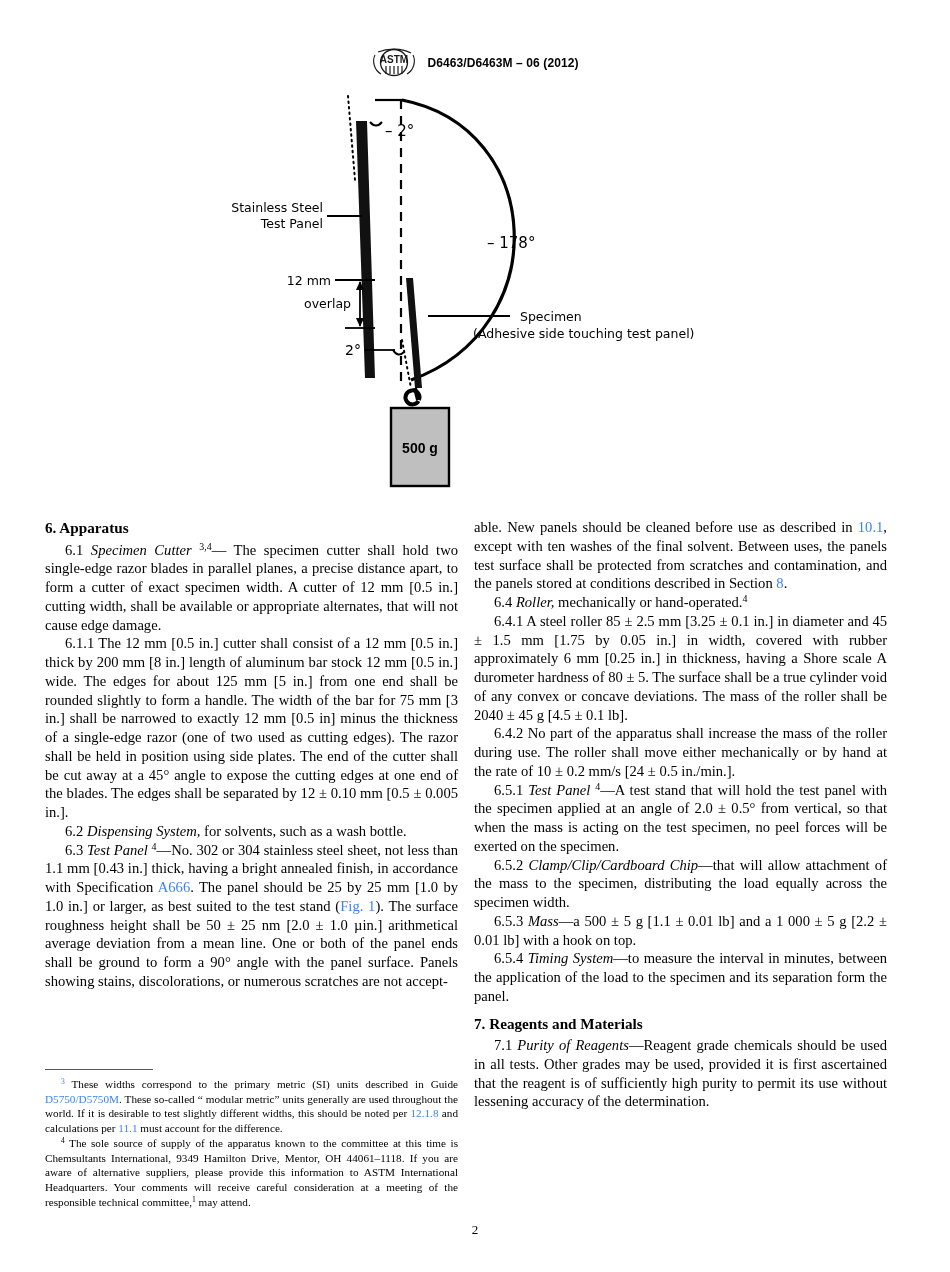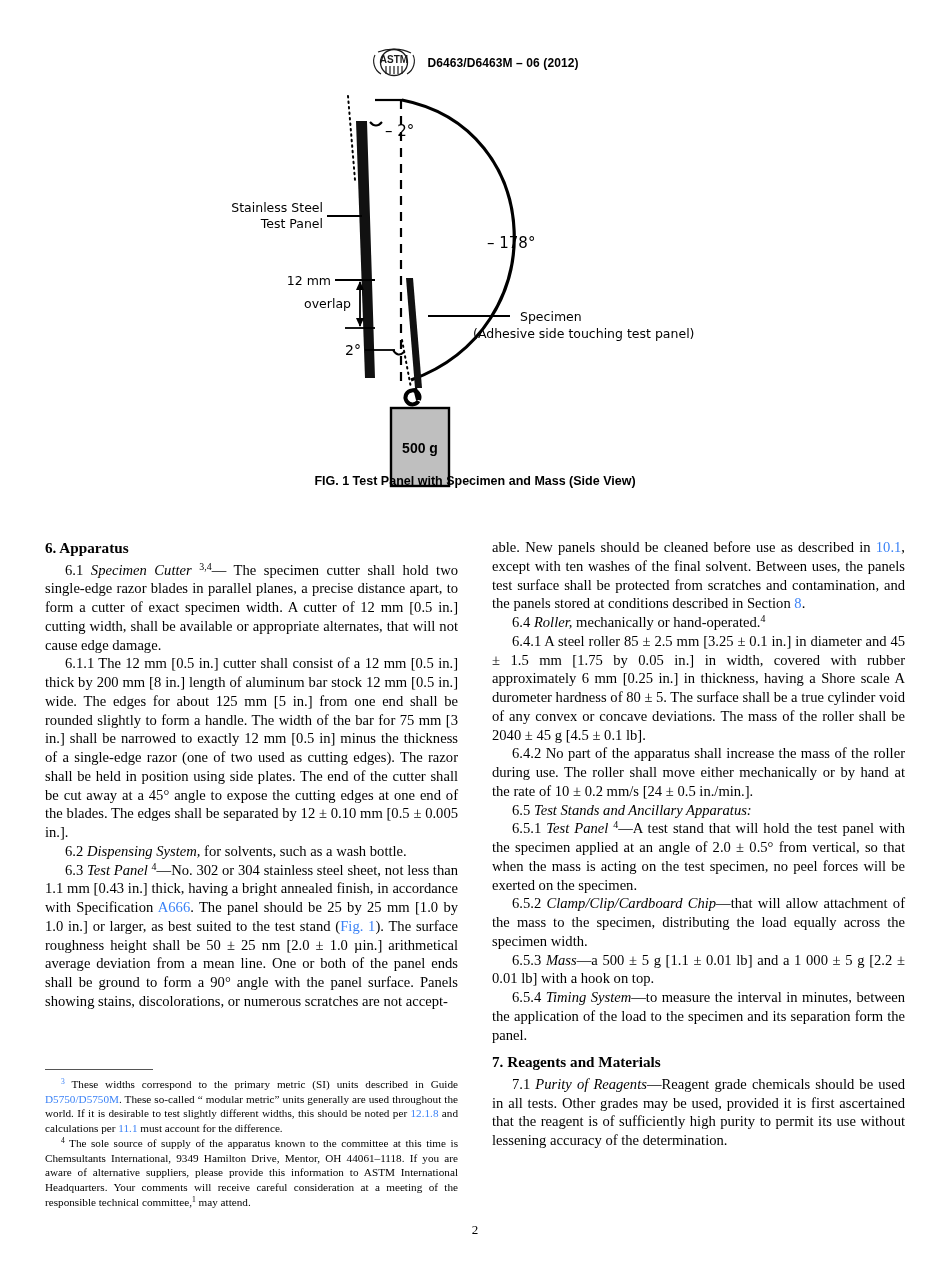--- a/index.html
+++ b/index.html
@@ -62,25 +62,25 @@
     width: 950px;
     text-align: center;
     font-family: "Liberation Sans", sans-serif;
     font-weight: bold;
     font-size: 12.5px;
   }
 
   
   .columns {
     position: absolute;
-    top: 538px;
+    top: 518px;
     left: 45px;
     width: 865px;
     display: flex;
-    gap: 34px;
+    gap: 16px;
   }
   .col {
     width: 413px;
     font-size: 14.6px;
     line-height: 1.285;
     text-align: justify;
     -webkit-hyphens: none;
     hyphens: none;
   }
   .col-right { position: relative; }
@@ -204,21 +204,20 @@
 
       <line x1="150" y1="262" x2="180" y2="262" stroke="#000" stroke-width="1.8"></line>
       <text x="146" y="267" text-anchor="end" font-family="DejaVu Sans, sans-serif" font-size="14" fill="#000">2°</text>
 
       <line x1="213" y1="228" x2="295" y2="228" stroke="#000" stroke-width="1.8"></line>
       <text x="305" y="233" font-family="DejaVu Sans, sans-serif" font-size="12.5" fill="#000">Specimen</text>
       <text x="258" y="250" font-family="DejaVu Sans, sans-serif" font-size="12.5" fill="#000">(Adhesive side touching test panel)</text>
     </svg>
   </div>
 
-  <div class="fig-caption">FIG. 1 Test Panel with Specimen and Mass (Side View)</div>
 
   <div class="columns">
 
     <div class="col col-left">
 
       <h2 class="sec-head">6.  Apparatus</h2>
 
       <p class="para"><span>6.1 </span><span class="it">Specimen Cutter </span><sup>3,4</sup><span>— The specimen cutter shall hold two single-edge razor blades in parallel planes, a precise distance apart, to form a cutter of exact specimen width. A cutter of 12 mm [0.5 in.] cutting width, shall be available or appropriate alternates, that will not cause edge damage.</span></p>
 
       <p class="para">6.1.1 The 12 mm [0.5 in.] cutter shall consist of a 12 mm [0.5 in.] thick by 200 mm [8 in.] length of aluminum bar stock 12 mm [0.5 in.] wide. The edges for about 125 mm [5 in.] from one end shall be rounded slightly to form a handle. The width of the bar for 75 mm [3 in.] shall be narrowed to exactly 12 mm [0.5 in] minus the thickness of a single-edge razor (one of two used as cutting edges). The razor shall be held in position using side plates. The end of the cutter shall be cut away at a 45° angle to expose the cutting edges at one end of the blades. The edges shall be separated by 12 ± 0.10 mm [0.5 ± 0.005 in.].</p>
@@ -231,21 +230,20 @@
     <div class="col col-right">
 
       <p class="para noindent"><span>able. New panels should be cleaned before use as described in </span><span class="red">10.1</span><span>, except with ten washes of the final solvent. Between uses, the panels test surface shall be protected from scratches and contamination, and the panels stored at conditions described in Section </span><span class="red">8</span><span>.</span></p>
 
       <p class="para"><span>6.4 </span><span class="it">Roller,</span><span> mechanically or hand-operated.</span><sup>4</sup></p>
 
       <p class="para">6.4.1 A steel roller 85 ± 2.5 mm [3.25 ± 0.1 in.] in diameter and 45 ± 1.5 mm [1.75 by 0.05 in.] in width, covered with rubber approximately 6 mm [0.25 in.] in thickness, having a Shore scale A durometer hardness of 80 ± 5. The surface shall be a true cylinder void of any convex or concave deviations. The mass of the roller shall be 2040 ± 45 g [4.5 ± 0.1 lb].</p>
 
       <p class="para">6.4.2 No part of the apparatus shall increase the mass of the roller during use. The roller shall move either mechanically or by hand at the rate of 10 ± 0.2 mm/s [24 ± 0.5 in./min.].</p>
 
-      <p class="para"><span>6.5 </span><span class="it">Test Stands and Ancillary Apparatus:</span></p>
 
       <p class="para"><span>6.5.1 </span><span class="it">Test Panel </span><sup>4</sup><span>—A test stand that will hold the test panel with the specimen applied at an angle of 2.0 ± 0.5° from vertical, so that when the mass is acting on the test specimen, no peel forces will be exerted on the specimen.</span></p>
 
       <p class="para"><span>6.5.2 </span><span class="it">Clamp/Clip/Cardboard Chip</span><span>—that will allow attachment of the mass to the specimen, distributing the load equally across the specimen width.</span></p>
 
       <p class="para"><span>6.5.3 </span><span class="it">Mass</span><span>—a 500 ± 5 g [1.1 ± 0.01 lb] and a 1 000 ± 5 g [2.2 ± 0.01 lb] with a hook on top.</span></p>
 
       <p class="para"><span>6.5.4 </span><span class="it">Timing System</span><span>—to measure the interval in minutes, between the application of the load to the specimen and its separation form the panel.</span></p>
 
       <h2 class="sec-head spaced">7.  Reagents and Materials</h2>

